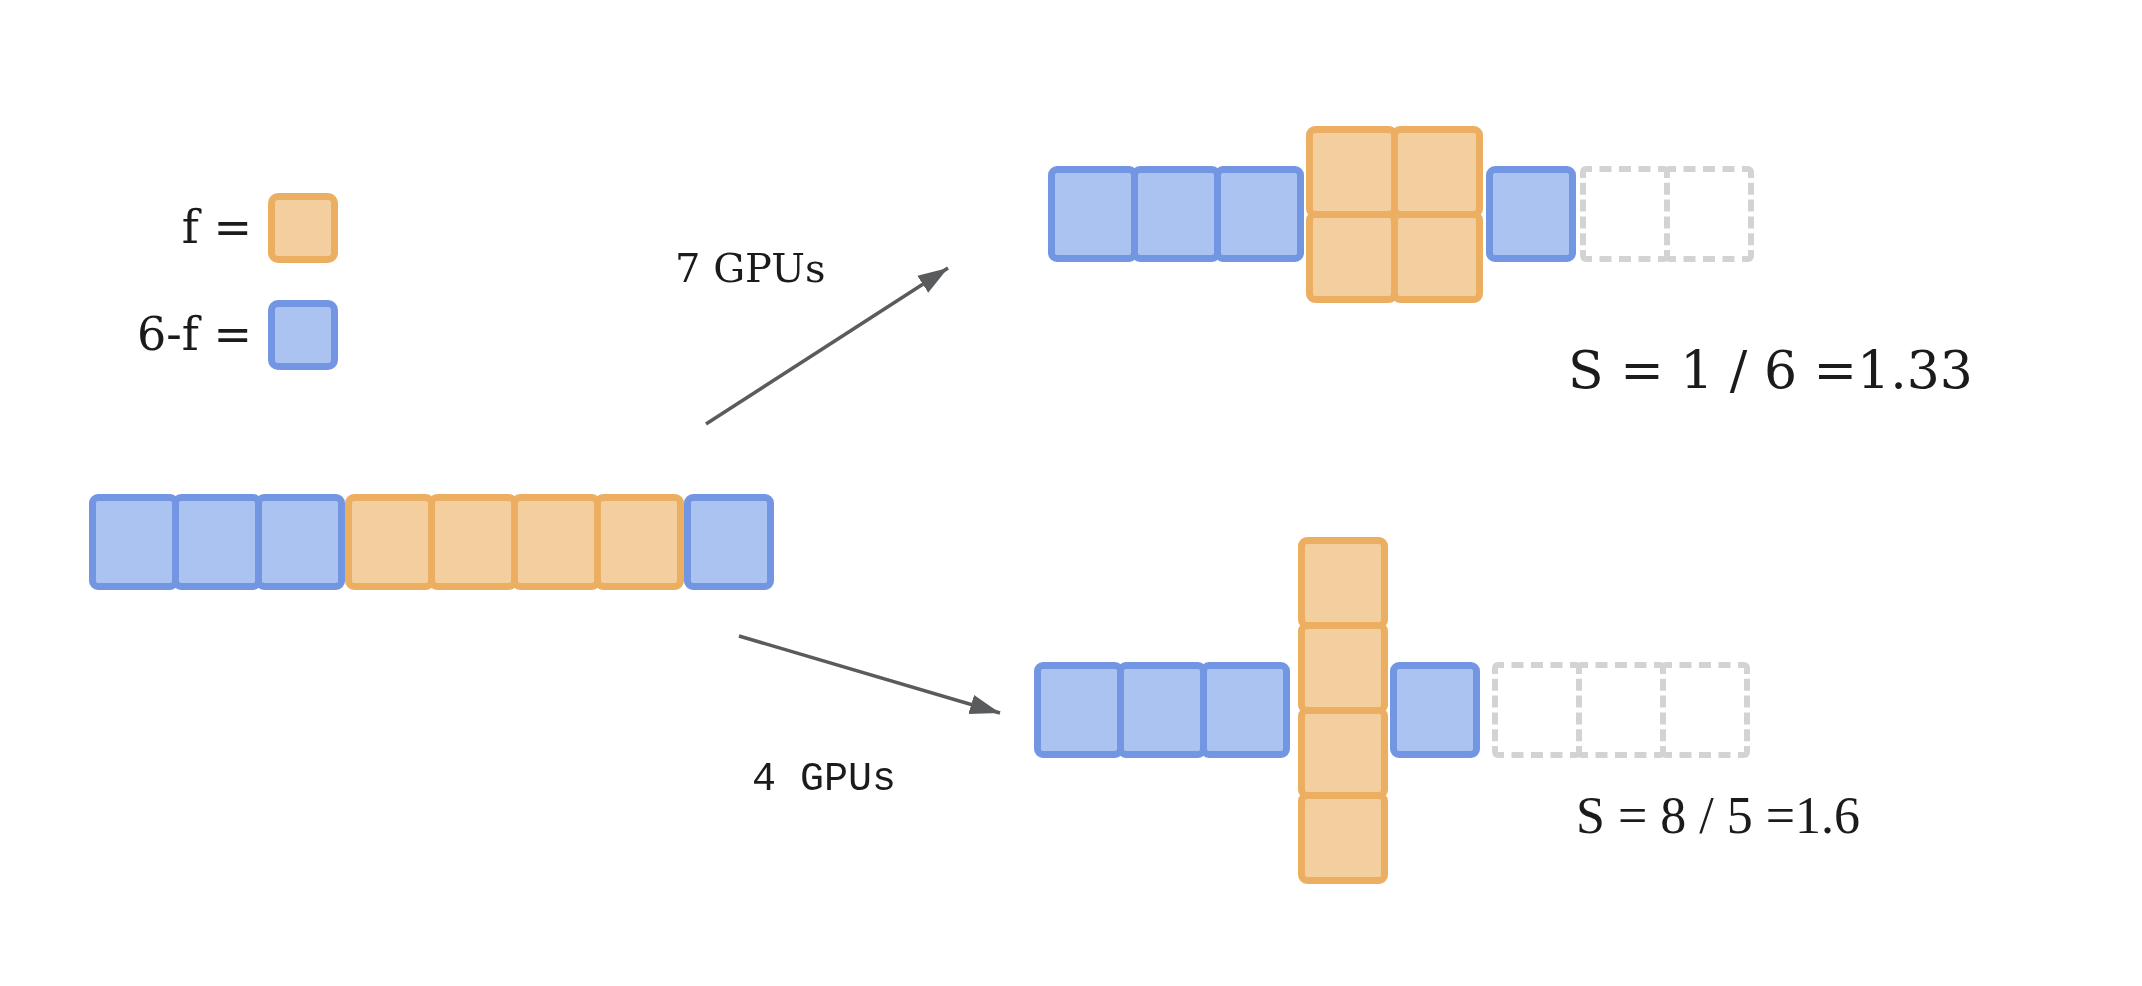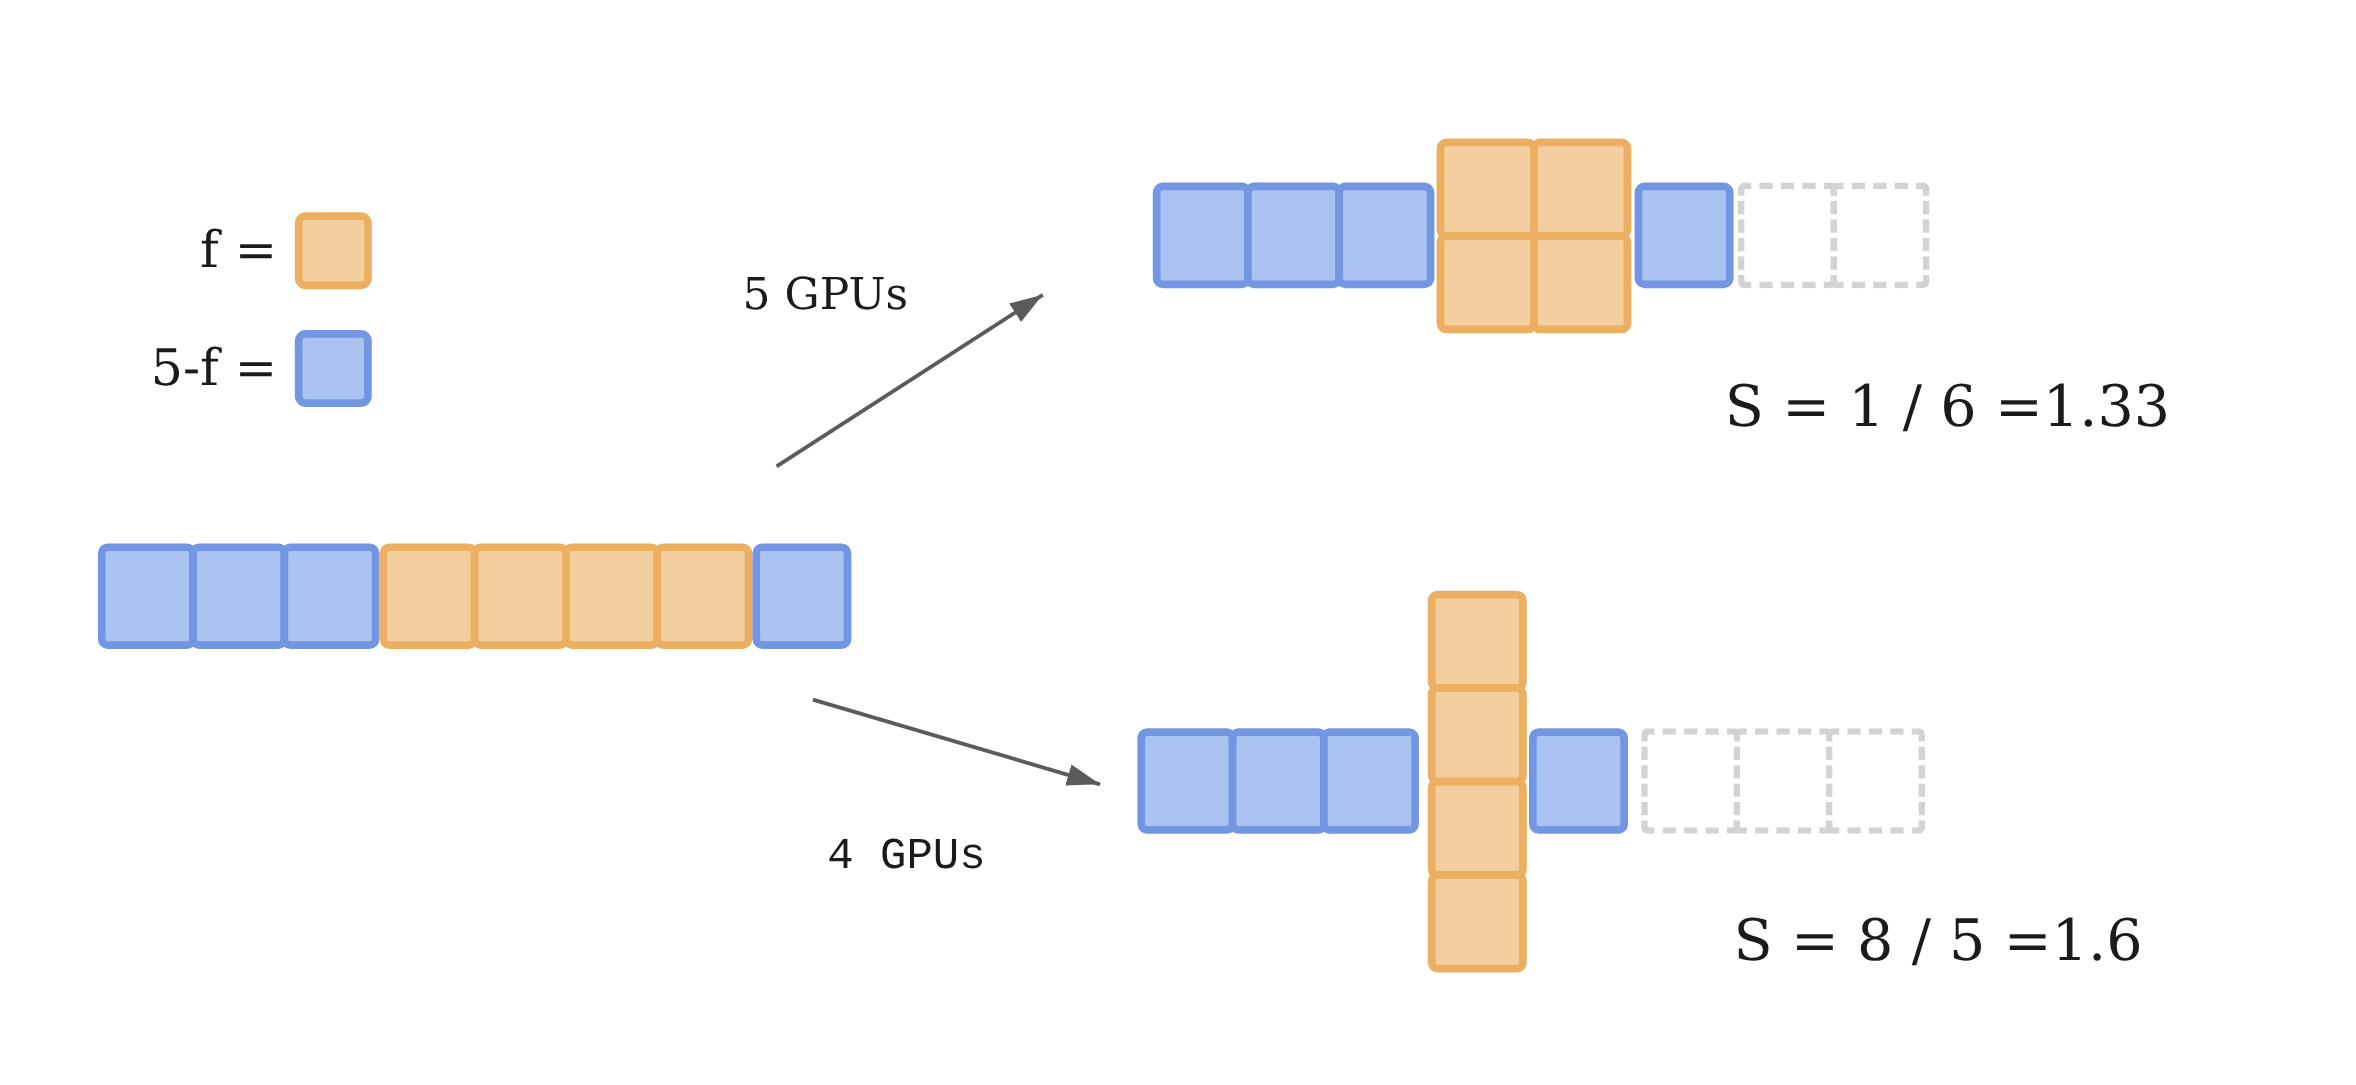--- a/index.html
+++ b/index.html
@@ -48,21 +48,21 @@
       <marker id="ah" markerUnits="userSpaceOnUse" markerWidth="34" markerHeight="26" refX="30" refY="13" orient="auto">
         <path class="head" d="M0,3 L30,13 L0,23 Z"></path>
       </marker>
     </defs>
     <line x1="706" y1="424" x2="948" y2="268" marker-end="url(#ah)"></line>
     <line x1="739" y1="636" x2="1000" y2="713" marker-end="url(#ah)"></line>
   </svg>
 
   <div class="legend-label" style="left:90px;top:201px;">f =</div>
   <div class="legend-swatch f" style="left:268px;top:193px;"></div>
-  <div class="legend-label" style="left:90px;top:308px;">5-f =</div>
+  <div class="legend-label" style="left:90px;top:308px;">6-f =</div>
   <div class="legend-swatch nf" style="left:268px;top:300px;"></div>
 
   <div class="layer" id="baseline-bar">
       <div class="run" style="left: 89px; top: 494px;">
         <div class="cell nf"></div>
         <div class="cell nf"></div>
         <div class="cell nf"></div>
       </div>
       <div class="run" style="left: 345px; top: 494px;">
         <div class="cell f"></div>
@@ -122,23 +122,23 @@
       <div class="run" style="left: 1390px; top: 662px;">
         <div class="cell nf"></div>
       </div>
       <div class="run" style="left: 1492px; top: 662px;">
         <div class="cell idle"></div>
         <div class="cell idle"></div>
         <div class="cell idle"></div>
       </div>
     </div>
 
-  <div class="gpu-label" style="left:675px;top:246px;">5 GPUs</div>
+  <div class="gpu-label" style="left:675px;top:246px;">7 GPUs</div>
   <div class="gpu-label" style="left:752px;top:758px;font-family:Liberation Mono, monospace;">4 GPUs</div>
 
   <div class="speedup" style="left:1568px;top:340px;">
     <span>S = 1 / 6 =</span><span class="value">1.33</span>
   </div>
-  <div class="speedup" style="left:1576px;top:826px;">
+  <div class="speedup" style="left:1576px;top:786px;font-family:Liberation Serif, serif;">
     <span>S = 8 / 5 =</span><span class="value">1.6</span>
   </div>
 
 </div>
 
 </body></html>

